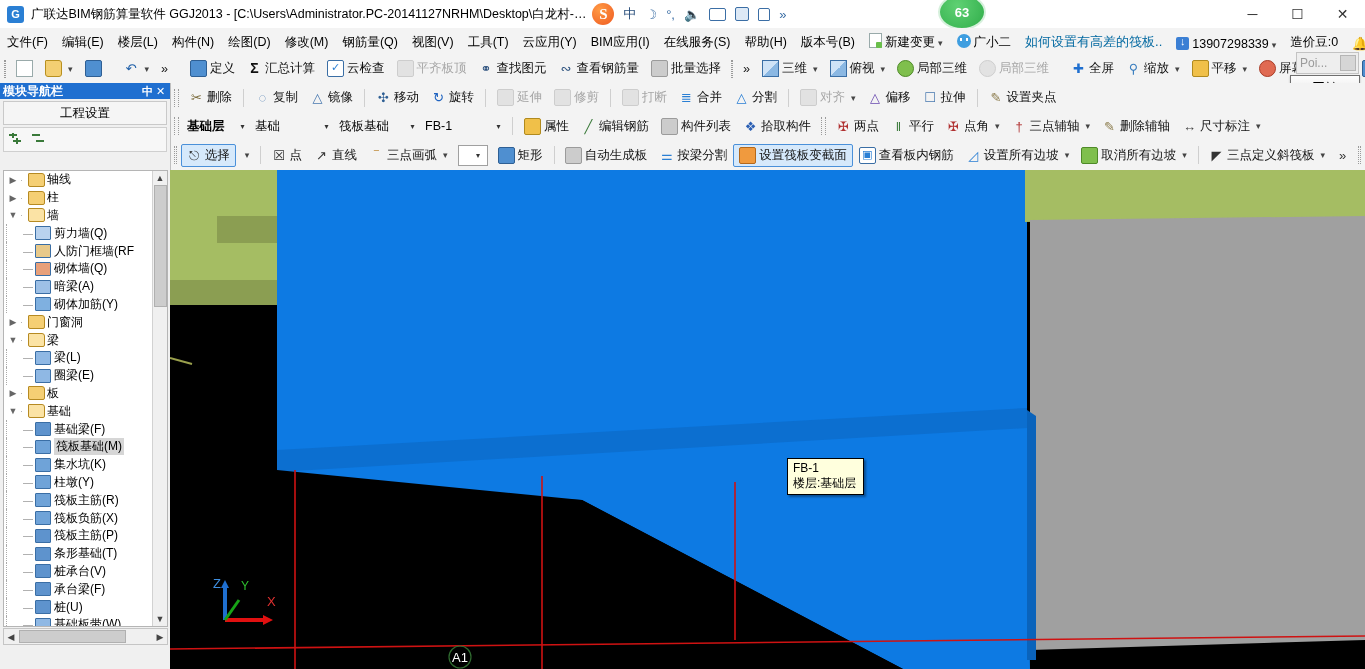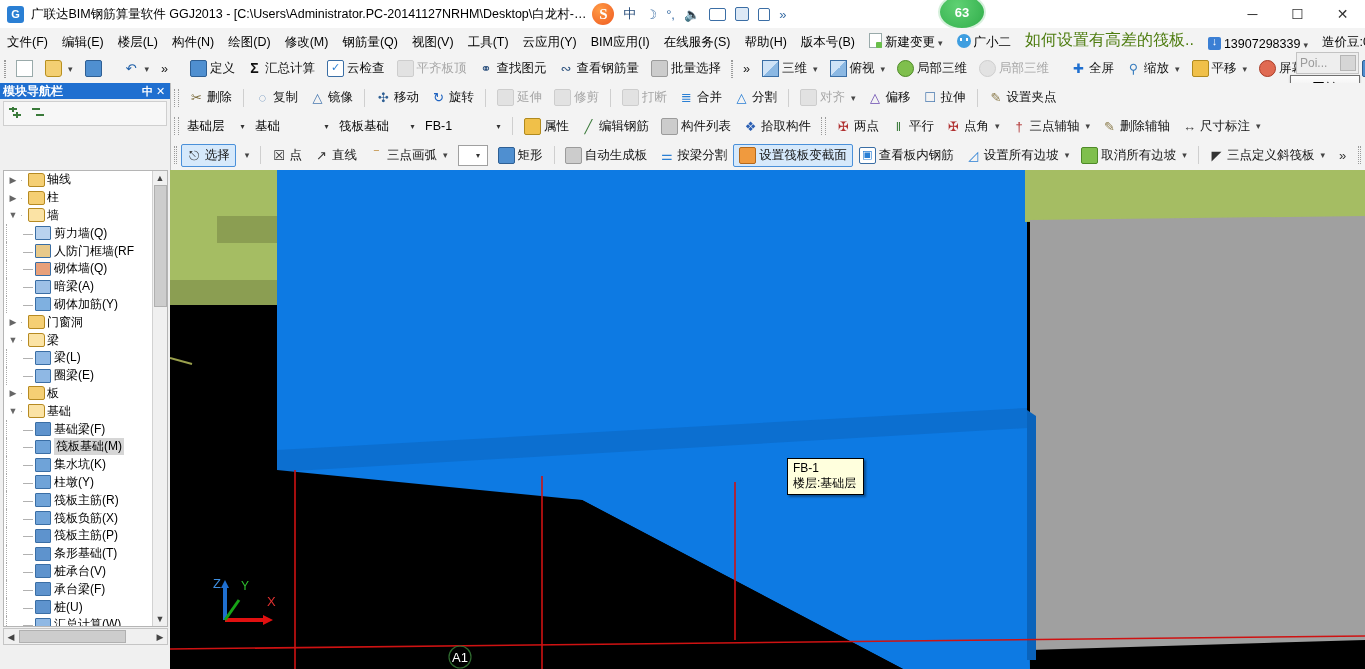--- a/index.html
+++ b/index.html
@@ -54,21 +54,21 @@
   .menu-sep{width:10px;}
   .mb-icon{display:inline-block;vertical-align:-2px;margin-right:3px;}
   .ic-doc{width:11px;height:13px;background:#fff;border:1px solid #9aa;position:relative;display:inline-block;}
   .ic-doc:after{content:"";position:absolute;right:-1px;bottom:-1px;width:6px;height:6px;background:#6abf4b;border-radius:1px;}
   .ic-face{width:14px;height:14px;border-radius:50%;background:#3f9ee0;display:inline-block;position:relative;}
   .ic-face:before{content:"";position:absolute;left:3px;top:4px;width:2px;height:3px;background:#fff;}
   .ic-face:after{content:"";position:absolute;right:3px;top:4px;width:2px;height:3px;background:#fff;}
   .ic-dl{width:13px;height:13px;background:#3b7fd4;border-radius:2px;display:inline-block;position:relative;}
   .ic-dl:after{content:"\2193";position:absolute;left:0;top:-2px;width:13px;text-align:center;color:#fff;font-size:11px;}
   .ic-bell{color:#2a6fc4;font-size:13px;}
-  .tip-text{color:#4d7c0f;font-size:16px;}
+  .tip-text{color:#0369a1;font-size:13px;}
   .caret{font-size:9px;color:#444;margin-left:3px;}
 
   
   .tb{position:absolute;left:0;width:1365px;background:#f3f3f3;border-bottom:1px solid #dcdcdc;
       display:flex;align-items:center;white-space:nowrap;}
   .tb1{top:54px;height:29px;}
   .tb2{top:83px;height:29px;left:170px;width:1195px;}
   .tb3{top:112px;height:28px;left:170px;width:1195px;}
   .tb4{top:140px;height:30px;left:170px;width:1195px;background:#f3f3f3;}
   .tbtn{display:flex;align-items:center;gap:3px;padding:2px 5px;font-size:12.5px;color:#111;border:1px solid transparent;border-radius:2px;}
@@ -385,21 +385,21 @@
       </div>
     <div class="sep"></div>
     <div class="tbtn">
         <span class="ico txt" style="color:#8a7a4a;">✎</span>
         <span>设置夹点</span>
       </div>
   </div>
 
   <div class="tb tb3">
     <div class="grip"></div>
-    <div class="combo flat" style="width:62px;">
+    <div class="combo flat" style="width:62px;font-weight:bold;">
         <span class="cval">基础层</span>
         <span class="carr">▾</span>
       </div>
     <div class="combo flat" style="width:78px;">
         <span class="cval">基础</span>
         <span class="carr">▾</span>
       </div>
     <div class="combo flat" style="width:80px;">
         <span class="cval">筏板基础</span>
         <span class="carr">▾</span>
@@ -522,20 +522,21 @@
     <div class="ov">»</div>
     <div class="grip"></div>
   </div>
 
   <div class="leftpanel">
     <div class="lp-title">
       <span class="ttl">模块导航栏</span>
       <span class="pin">中</span>
       <span class="x">✕</span>
     </div>
+    <div class="lp-btn">工程设置</div>
     <div class="lp-tool">
       <span class="plusicon">
         <svg width="15" height="13" viewBox="0 0 15 13">
             <rect x="0" y="1" width="8" height="2" fill="#3a7a3a"></rect>
             <rect x="3" y="0" width="2" height="5" fill="#3a7a3a"></rect>
             <rect x="4" y="7" width="8" height="2" fill="#3a7a3a"></rect>
             <rect x="7" y="5" width="2" height="6" fill="#3a7a3a"></rect>
           </svg>
       </span>
       <span class="minusicon">
@@ -747,21 +748,21 @@
               <span style="display:block;width:14px;height:12px;background:#5e93cd;border:1px solid #3a6ea5;border-radius:1px;"></span>
             </span>
             <span class="lbl">桩(U)</span>
           </div>
           <div class="tn">
             <span class="ind" style="border-left: 1px dotted rgb(170, 170, 170); height: 18px;"></span>
             <span class="leafline">—</span>
             <span class="ti">
               <span style="display:block;width:14px;height:12px;background:#8fb8e4;border:1px solid #3a6ea5;border-radius:1px;"></span>
             </span>
-            <span class="lbl">汇总计算(W)</span>
+            <span class="lbl">基础板带(W)</span>
           </div>
         </div>
       <div class="tvscroll">
         <div class="ar">▲</div>
         <div class="thumb"></div>
         <div class="ar" style="position:absolute;bottom:0;left:0;width:14px;">▼</div>
       </div>
     </div>
     <div class="thscroll">
       <div class="ar">◀</div>

